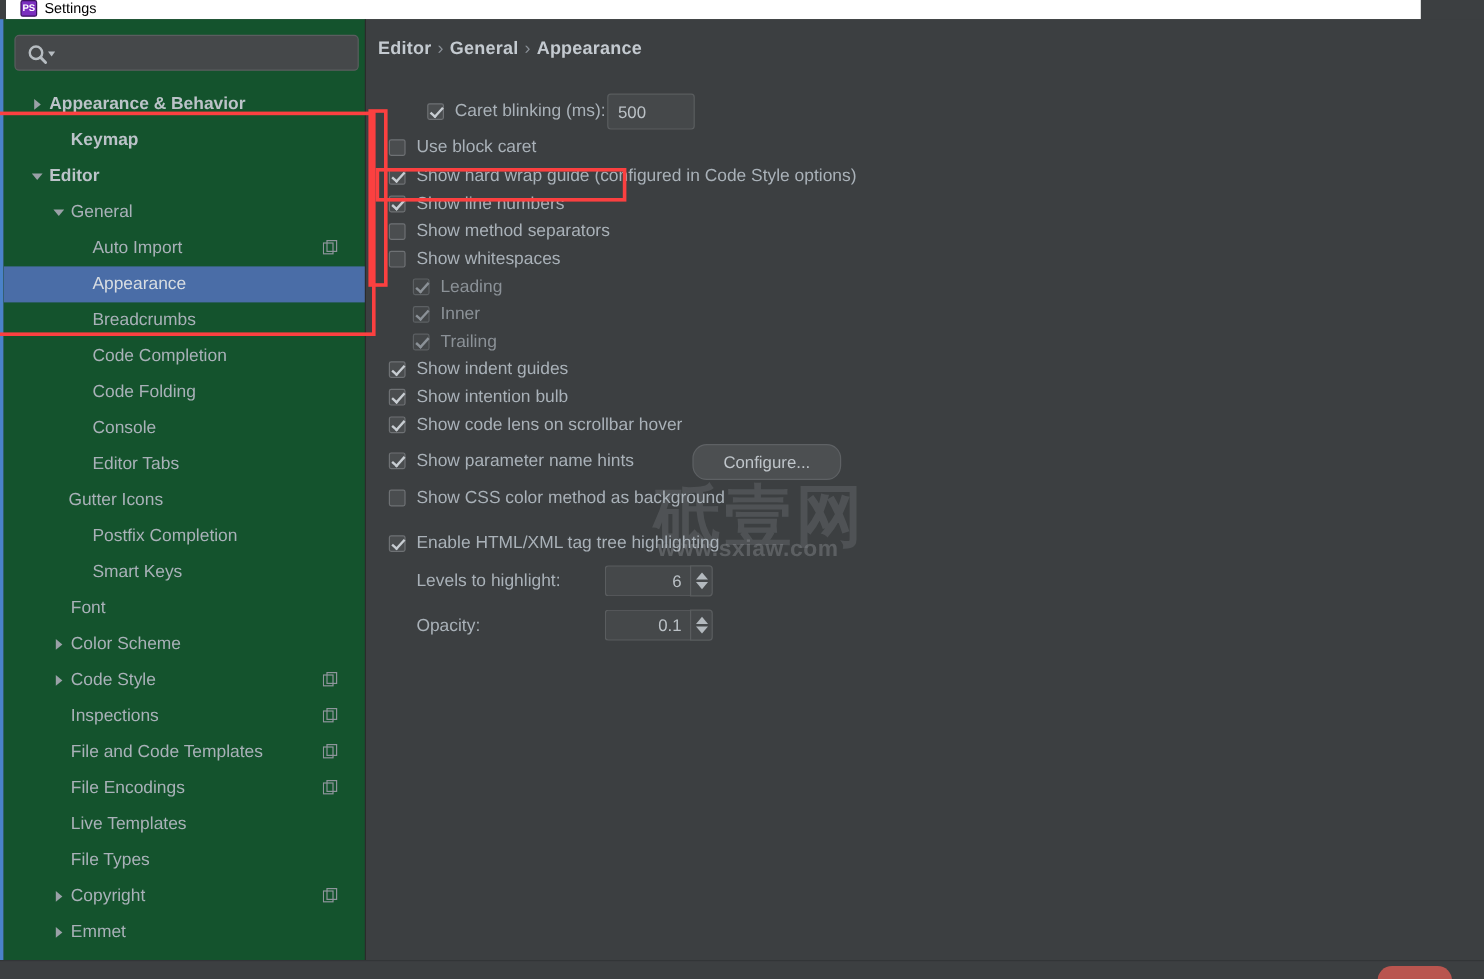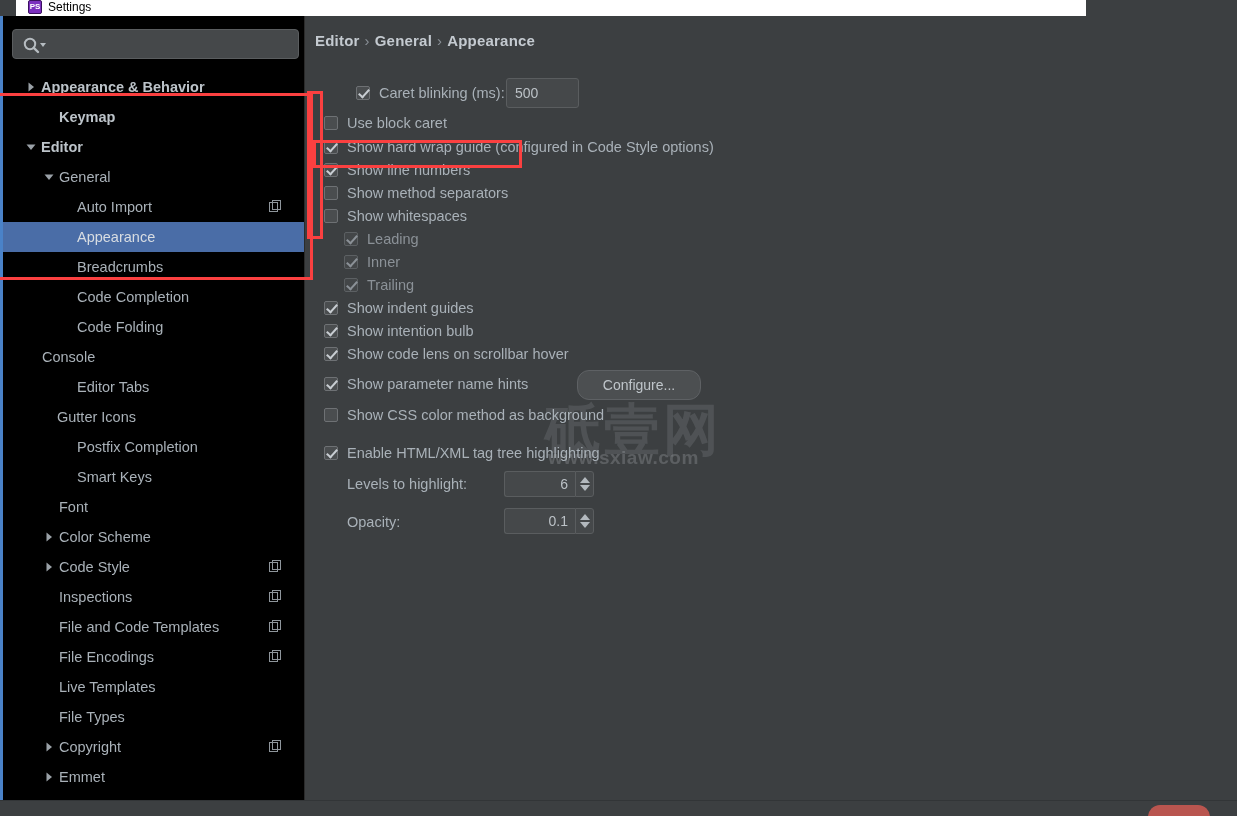--- a/index.html
+++ b/index.html
@@ -6,21 +6,21 @@
   html, body {
     width: 1237px; height: 816px;
     background: #3c3f41;
     font-family: "Liberation Sans", sans-serif;
     overflow: hidden;
   }
   #root { position: relative; width: 1237px; height: 816px; background: #3c3f41; }
 
   
   .titlebar {
-    position: absolute; left: 16px; top: 0; width: 1070px; height: 16px;
+    position: absolute; left: 5px; top: 0; width: 1179px; height: 16px;
     background: #ffffff;
   }
   .titlebar-icon {
     position: absolute; left: 12px; top: 0px; width: 14px; height: 14px;
     background: #7b2fbe; border: 1px solid #3a1060; border-radius: 2px;
     color: #ffffff; font-size: 8px; line-height: 12px; text-align: center;
     font-weight: bold; font-family: "Liberation Sans", sans-serif;
   }
   .titlebar-text {
     position: absolute; left: 32px; top: -1px;
@@ -30,21 +30,21 @@
 
   
   .left-accent {
     position: absolute; left: 0px; top: 16px; width: 3px; height: 800px;
     background: #4a82c8;
   }
 
   
   .sidebar {
     position: absolute; left: 3px; top: 16px; width: 302px; height: 784px;
-    background: #000000;
+    background: #14532d;
     overflow: hidden;
   }
   .search-wrap {
     position: absolute; left: 9px; top: 13px; width: 287px; height: 30px;
     background: #45484a; border: 1px solid #5a5d5f; border-radius: 4px;
   }
   .search-icon {
     position: absolute; left: 9px; top: 6px; width: 26px; height: 18px;
   }
   .search-input {
@@ -265,21 +265,21 @@
         <div class="tree-row">
           <span class="tree-label" style="margin-left: 74px;">Breadcrumbs</span>
         </div>
         <div class="tree-row">
           <span class="tree-label" style="margin-left: 74px;">Code Completion</span>
         </div>
         <div class="tree-row">
           <span class="tree-label" style="margin-left: 74px;">Code Folding</span>
         </div>
         <div class="tree-row">
-          <span class="tree-label" style="margin-left: 39px;">Console</span>
+          <span class="tree-label" style="margin-left: 74px;">Console</span>
         </div>
         <div class="tree-row">
           <span class="tree-label" style="margin-left: 74px;">Editor Tabs</span>
         </div>
         <div class="tree-row">
           <span class="tree-label" style="margin-left: 54px;">Gutter Icons</span>
         </div>
         <div class="tree-row">
           <span class="tree-label" style="margin-left: 74px;">Postfix Completion</span>
         </div>

